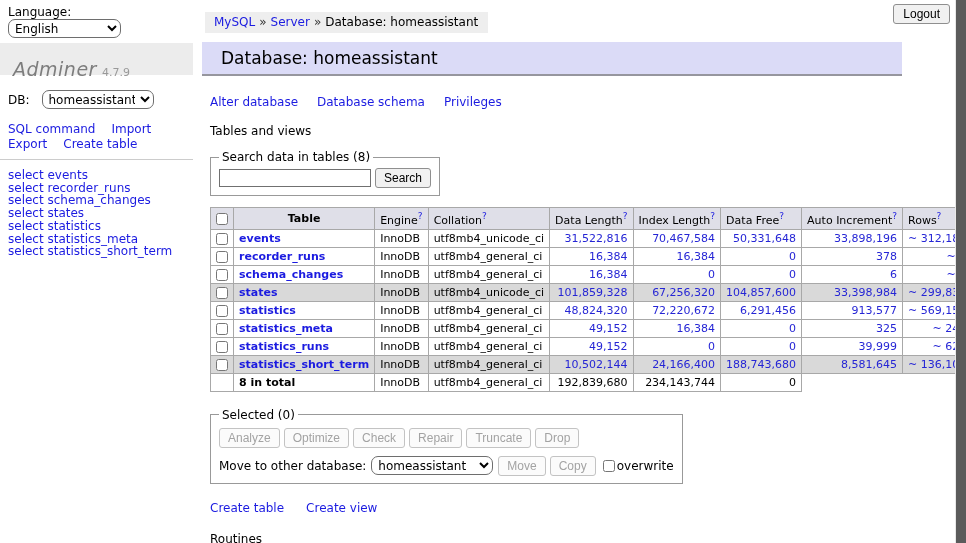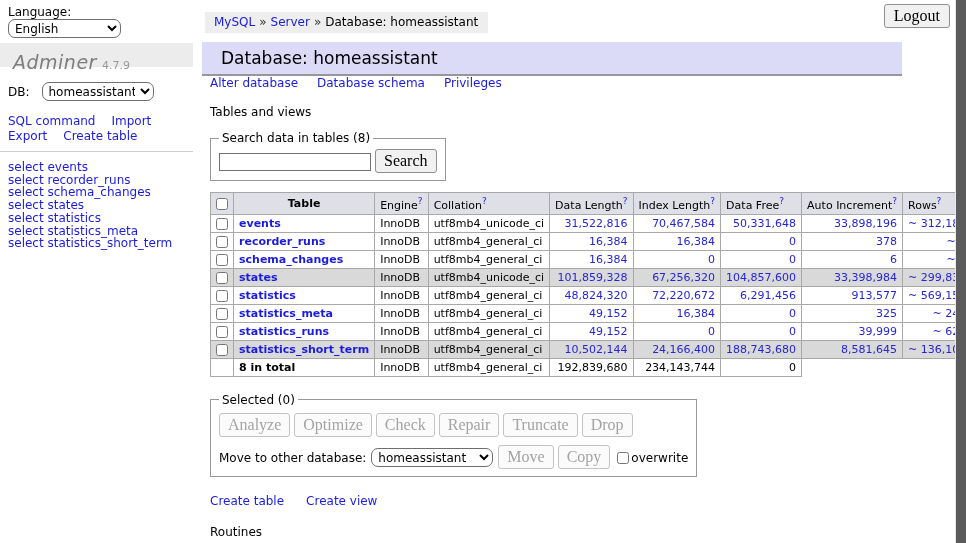--- a/index.html
+++ b/index.html
@@ -18,21 +18,21 @@
   
   #sidebar { position: absolute; left: 0; top: 0; width: 193px; height: 543px; background: #fff; }
   .lang-row { padding: 5px 0 0 8px; }
   .lang-row label { margin-right: 12px; }
   select {
     font-family: "DejaVu Sans", "Liberation Sans", sans-serif;
     font-size: 12px; height: 19px; border: 1px solid #6e6e6e;
     background: #fff; border-radius: 7px; padding: 0 2px;
   }
   .lang-row select { width: 113px; }
-  #app-title { margin-top: 5px; background: #ececec; padding: 8px 0 0 13px; height: 24px; }
+  #app-title { margin-top: 5px; background: #ececec; padding: 15px 0 0 13px; height: 32px; }
   #app-title .app-name { font-style: italic; font-size: 19px; color: #7d7d7d; letter-spacing: 0.5px; }
   #app-title .version { font-size: 11px; color: #999; margin-left: 5px; }
   .db-row { margin: 15px 0 0 8px; }
   .db-row label { margin-right: 12px; text-align: right; }
   .db-row select { width: 112px; }
   .menu-links { margin: 13px 0 0 8px; line-height: 15px; }
   .menu-links a { margin-right: 16px; }
   #sidebar hr { border: none; border-top: 1px solid #ccc; margin-top: 7px; }
   #table-list { list-style: none; margin: 9px 0 0 8px; }
   #table-list li { line-height: 12.7px; }
@@ -40,31 +40,31 @@
 
   
   #main { position: absolute; left: 202px; top: 8px; width: 700px; height: 543px; }
   #breadcrumb { display: inline-block; margin: 4px 0 0 3px; background: #eee; padding: 3px 10px 4px 9px; }
   #breadcrumb .sep { color: #333; margin: 0 4px; }
   #page-title {
     margin-top: 9px; background: #dbdbf7; border-bottom: 2px solid #96969e;
     height: 34px; line-height: 32px; font-size: 17px; font-weight: 400; padding-left: 19px;
   }
   #content { padding-left: 8px; }
-  .db-links { }
+  .db-links { margin-top: 19px; }
   .db-links a { margin-right: 19px; }
   h3 { font-size: 12px; font-weight: 400; }
   #tables-heading { margin-top: 15px; }
 
   fieldset { border: 1px solid #999; padding: 4px 8px 7px 8px; margin-top: 12px; display: inline-block; }
   legend { font-size: 12px; padding: 0 3px; }
   #search-fieldset input[type=text] { width: 152px; height: 18px; border: 1px solid #707070; padding: 1px 3px; font-size: 12px; }
   button {
-    font-family: Liberation Serif, serif;
-    font-size: 16px; padding: 2px 8px; color: #000;
+    font-family: Liberation Sans, sans-serif;
+    font-size: 12px; padding: 2px 8px; color: #000;
     border: 1px solid #8f8f8f; border-radius: 3px; background: #f1f1f1; cursor: pointer;
   }
   #search-fieldset button { margin-left: 4px; }
   button:disabled { color: #a3a3a3; border-color: #c3c3c3; background: #fbfbfb; }
 
   
   #tables-table { border-collapse: collapse; margin-top: 11px; font-size: 11px; }
   #tables-table th, #tables-table td { border: 1px solid #a8a8a8; padding: 2px 5px; height: 18px; white-space: nowrap; }
   #tables-table thead th { background: #dfdfe8; font-weight: 400; text-align: left; }
   #tables-table thead th.col-table { font-weight: bold; text-align: center; }

